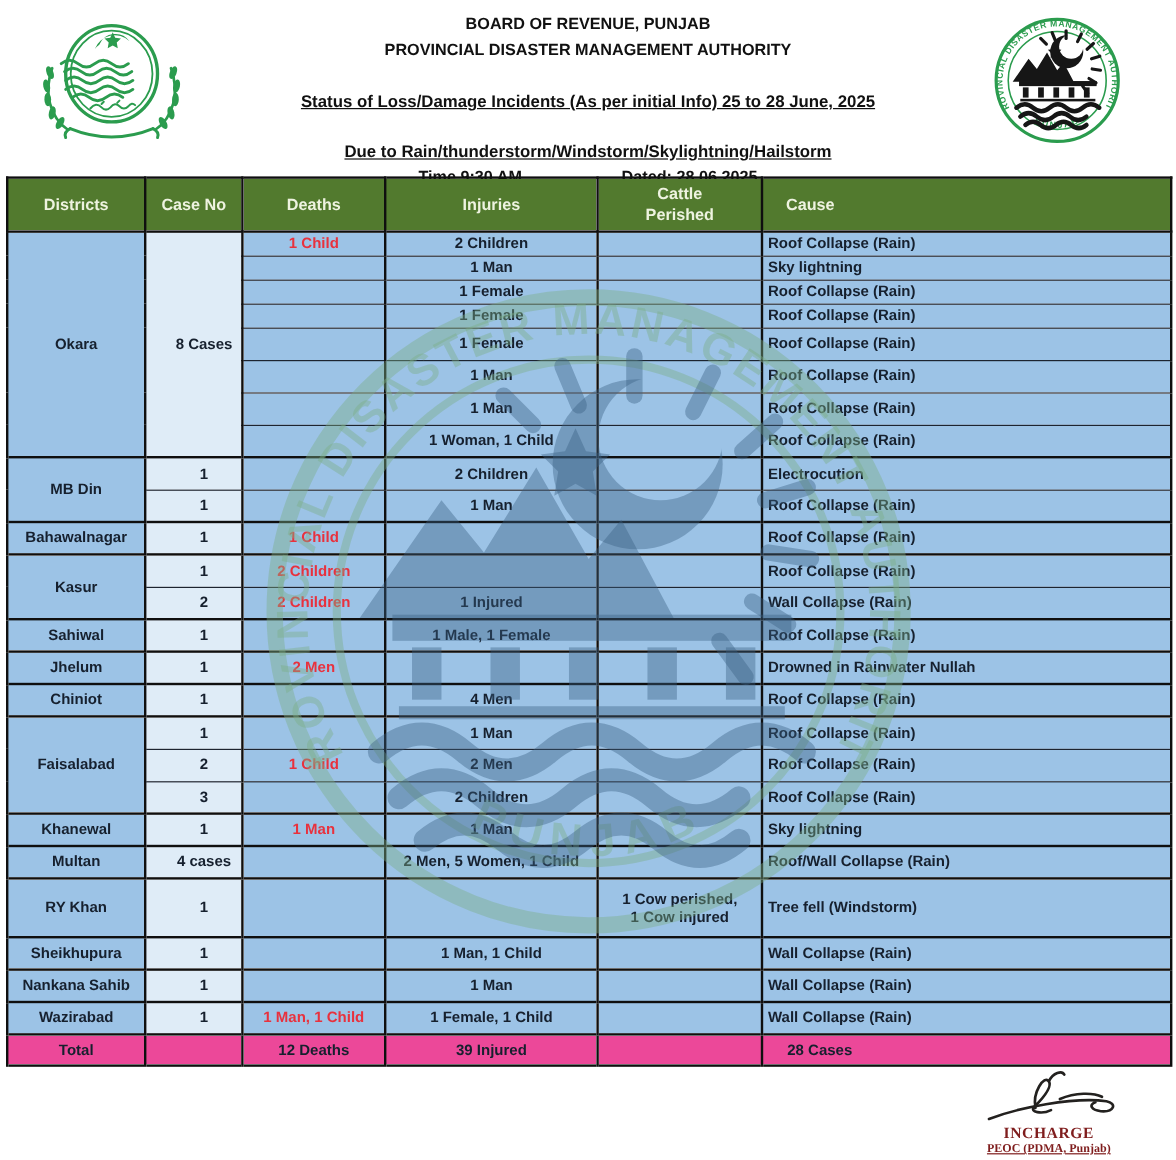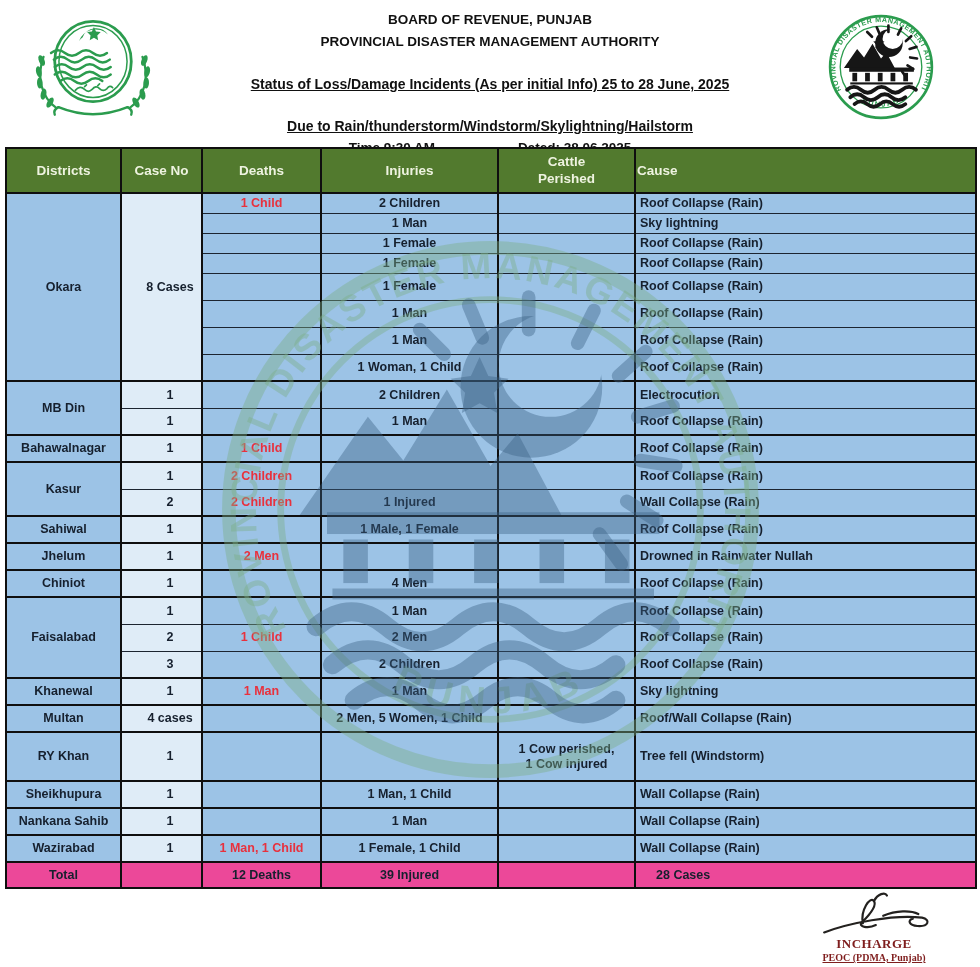--- a/index.html
+++ b/index.html
@@ -38,21 +38,21 @@
     border-right:2px solid var(--border_black);
     border-top:2px solid var(--border_black);
     border-bottom:0;
     font-weight:bold;color:var(--cell_text);
     text-align:center;vertical-align:middle;
     padding:1px 3px;font-size:12.5px;line-height:1.15;
     overflow:hidden;
   }
   thead tr{height:45px;}
   thead th{background:var(--header_green);color:var(--header_text);font-size:13.5px;border-bottom:2.5px solid var(--border_black);}
-  thead th.th-cause{text-align:left;padding-left:1px;}
+  thead th.th-cause{text-align:left;padding-left:19px;}
   thead th.th-cattle{padding:0 28px;line-height:1.25;}
   tbody tr{height:27px;}
   tbody tr.compact{height:20px;}
   tbody tr.tall{height:49px;}
   tbody td{background:var(--row_blue);}
   tbody td.c-dist{background:var(--row_blue);}
   tbody td.c-case{background:var(--case_blue);padding-left:20px;}
   tbody td.c-death{color:var(--death_red);}
   tbody td.c-cause{text-align:left;padding-left:4px;}
   tbody td.c-cattle{white-space:pre-line;}

